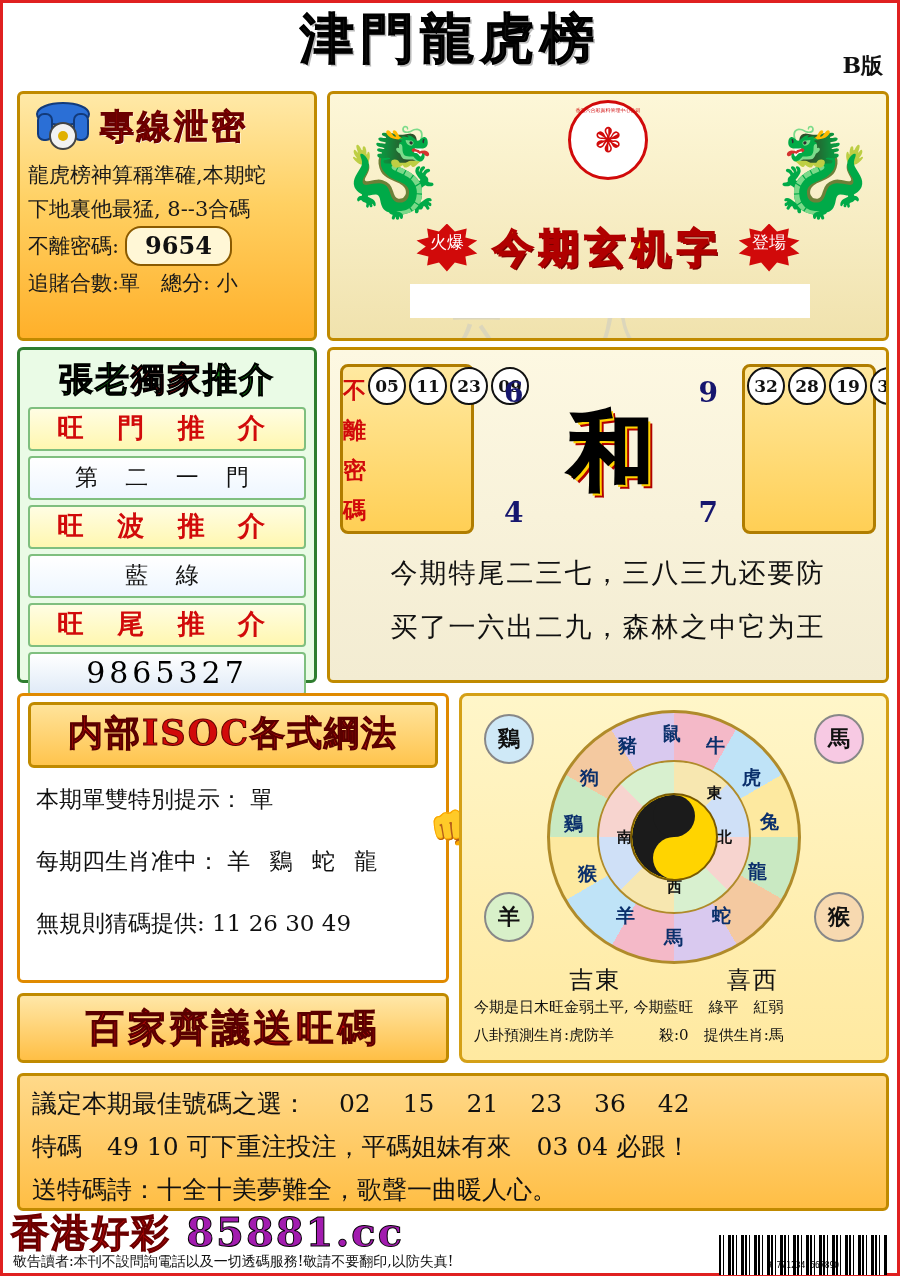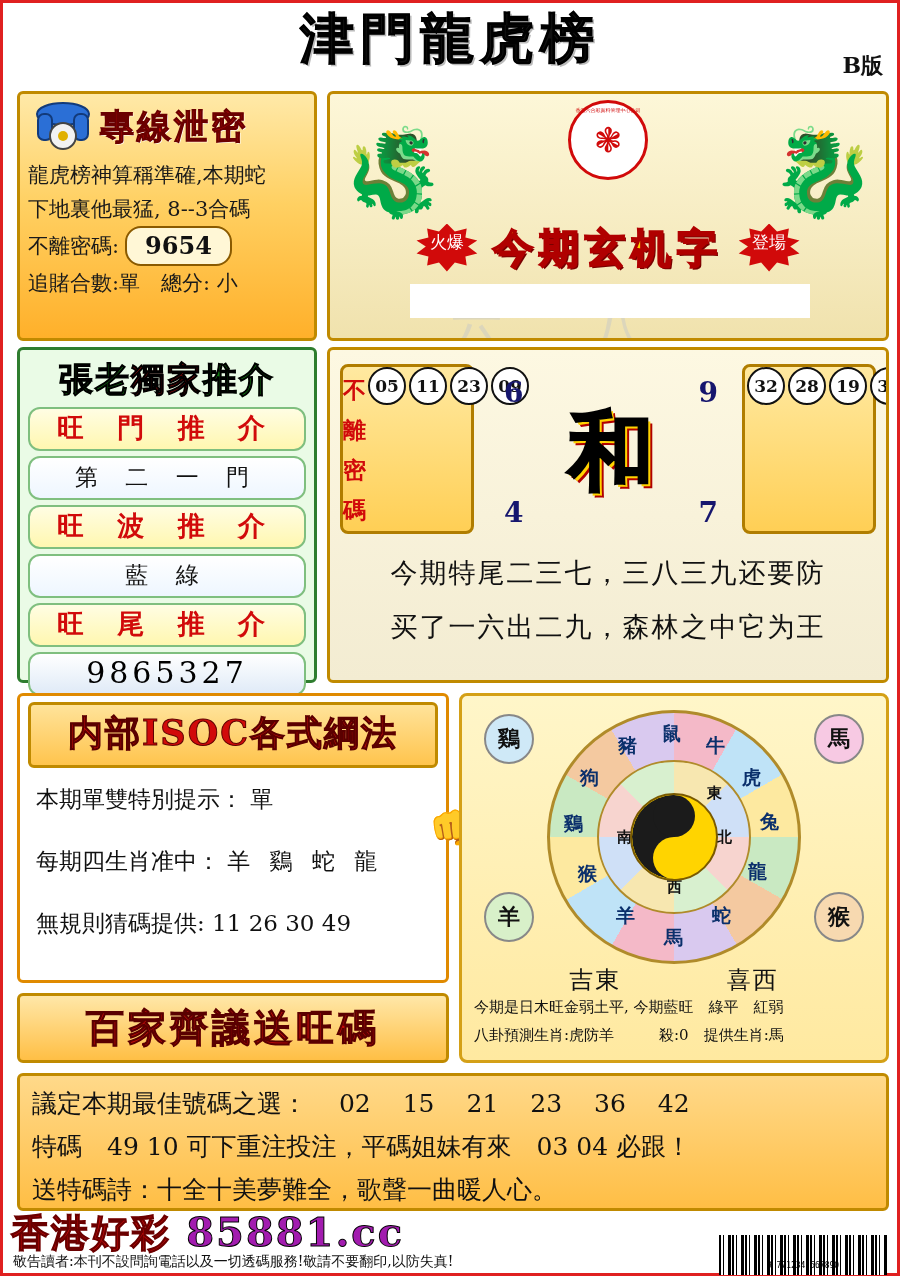--- a/index.html
+++ b/index.html
@@ -79,21 +79,21 @@
   }
   .zl-head{
     height:46px;text-align:center;
     font-family:"DejaVu Serif","Liberation Serif",serif;
     font-size:34px;font-weight:bold;letter-spacing:2px;line-height:46px;
     -webkit-text-stroke:1px #000;
   }
   .zl-head .g{color:#127d12;}
   .zl-head .r{color:#d10a0a;}
   .zl-row{
-    margin:5px 2px;height:40px;border:2px solid #7fbf7f;border-radius:12px;
+    margin:5px 2px;height:40px;border:2px solid #7fbf7f;border-radius:4px;
     background:linear-gradient(180deg,#fffde3,#fff7b0);
     text-align:center;line-height:38px;
     font-family:"DejaVu Serif","Liberation Serif",serif;
   }
   .zl-row.hl{font-size:27px;color:#d10a0a;font-weight:bold;letter-spacing:12px;}
   .zl-row.val{font-size:23px;color:#111;letter-spacing:10px;background:linear-gradient(180deg,#ffffff,#eef6ff);}
   .zl-row.tail{font-size:30px;letter-spacing:4px;background:linear-gradient(180deg,#ffffff,#dfeaf7);}
 
   
   #banner{

